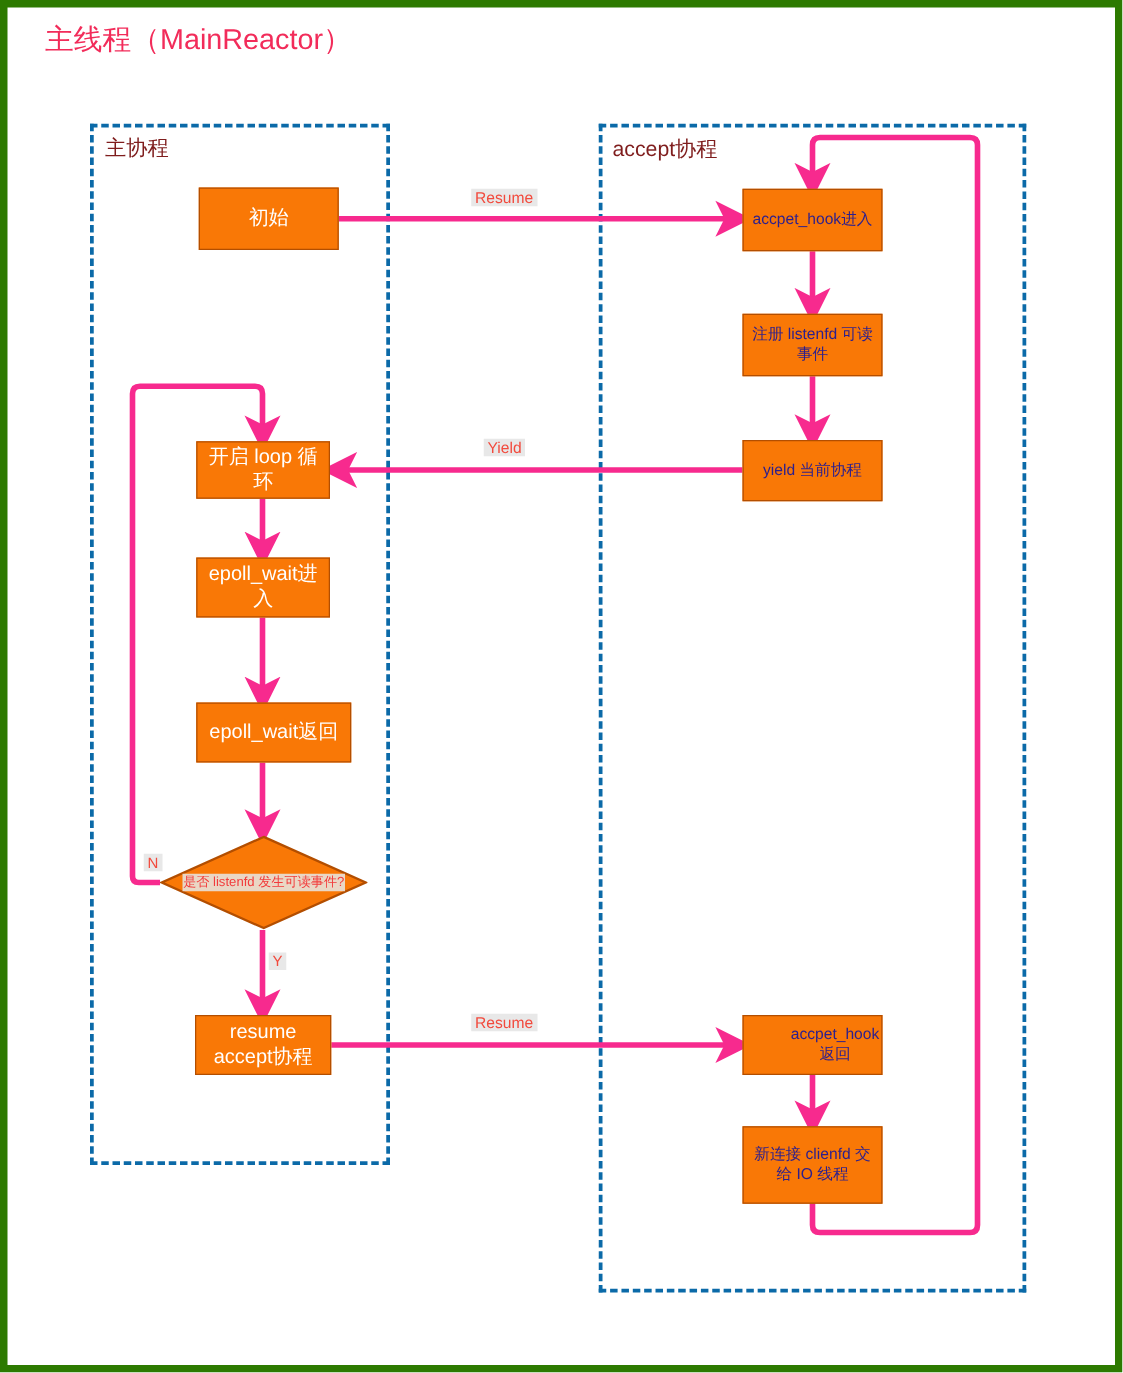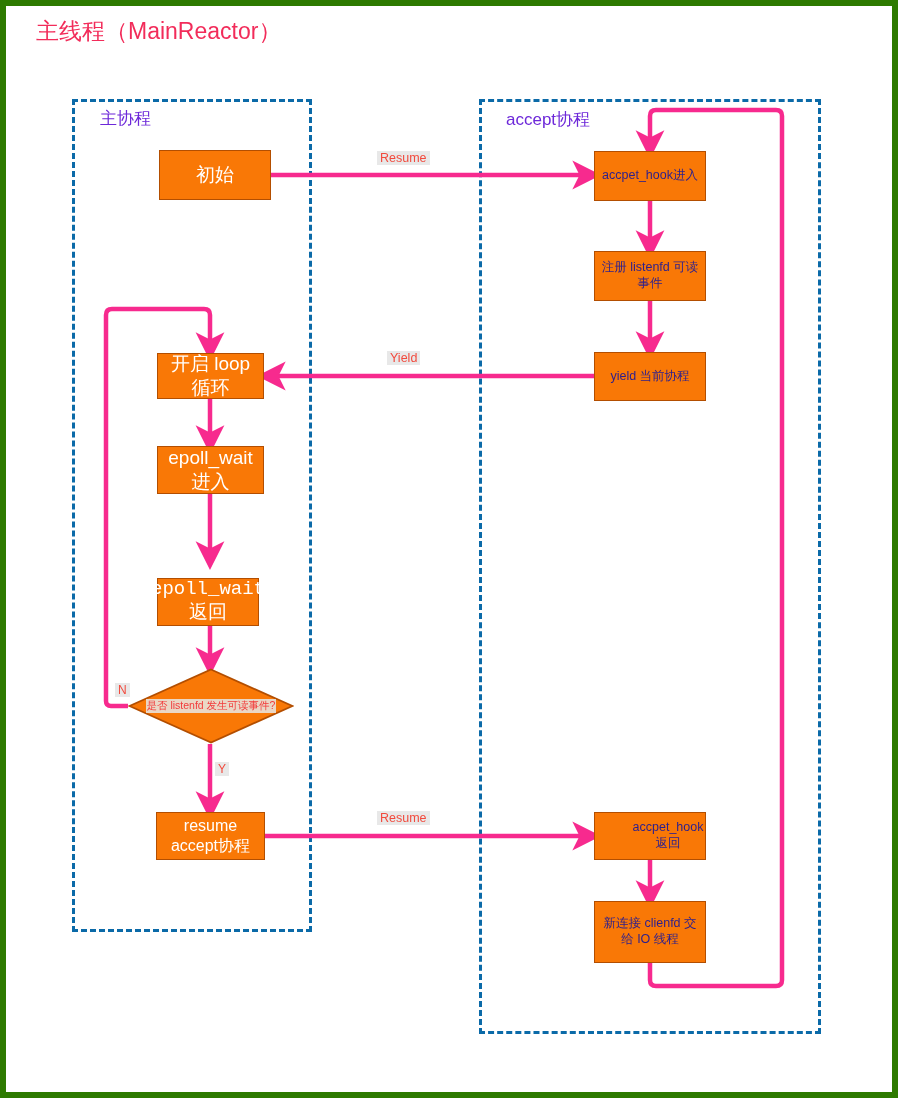--- a/index.html
+++ b/index.html
@@ -41,39 +41,38 @@
   
   .subgraph {
     position: absolute;
     border: 3px dashed #0b6aa8;
     box-sizing: border-box;
     background: transparent;
   }
   .subgraph-label {
     position: absolute;
     font-size: 17px;
-    color: #6d28d9;
-    white-space: nowrap;
-    margin-left: 16px;
+    color: #7f1d1d;
+    white-space: nowrap;
   }
 
   
   .node {
     position: absolute;
     box-sizing: border-box;
     background: #f97806;
     border: 1.5px solid #b34e00;
     display: flex;
     align-items: center;
     justify-content: center;
     text-align: center;
     line-height: 1.25;
     padding: 2px 4px;
   }
-  .node.light { color: #ffffff; font-size: 19px; }
+  .node.light { color: #ffffff; font-size: 16px; }
   .node.dark  { color: #2b1f8f; font-size: 12.5px; }
   .node.small { font-size: 16px; }
 
   
   .diamond-wrap { position: absolute; }
   .diamond-wrap svg { display: block; }
   .diamond-text {
     position: absolute;
     left: 0; top: 0;
     width: 100%; height: 100%;
@@ -157,21 +156,21 @@
         <path d="M644,945 L644,974 Q644,980 650,980 L770,980 Q776,980 776,974 L776,110 Q776,104 770,104 L650,104 Q644,104 644,110 L644,136" marker-end="url(#ah)"></path>
       </g>
     </svg>
 
     <div class="node light" style="left:153px; top:144px; width:112px; height:50px;">初始</div>
 
     <div class="node light" style="left:151px; top:347px; width:107px; height:46px;">开启 loop 循环</div>
 
     <div class="node light" style="left:151px; top:440px; width:107px; height:48px;">epoll_wait进入</div>
 
-    <div class="node light" style="left:151px; top:572px; width:102px; height:48px;font-family:Liberation Mono, monospace;">epoll_wait返回</div>
+    <div class="node light" style="left:151px; top:556px; width:124px; height:48px;">epoll_wait返回</div>
 
     <div class="diamond-wrap" style="left:122px; top:662px; width:166px; height:76px;">
       <svg width="166" height="76" viewBox="0 0 166 76">
         <polygon points="83,1.5 164.5,38 83,74.5 1.5,38" fill="#f97806" stroke="#b34e00" stroke-width="1.8"></polygon>
       </svg>
       <div class="diamond-text">
         <span>是否 listenfd 发生可读事件?</span>
       </div>
     </div>
 

